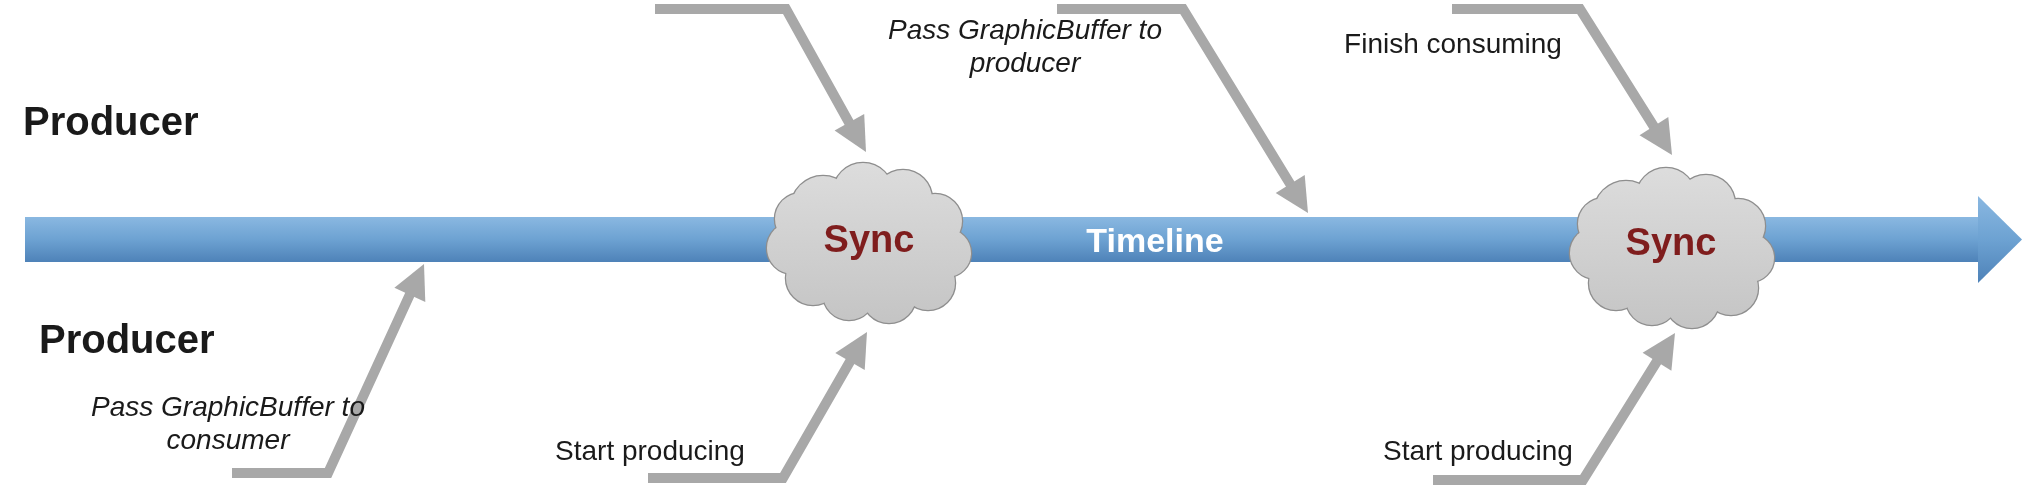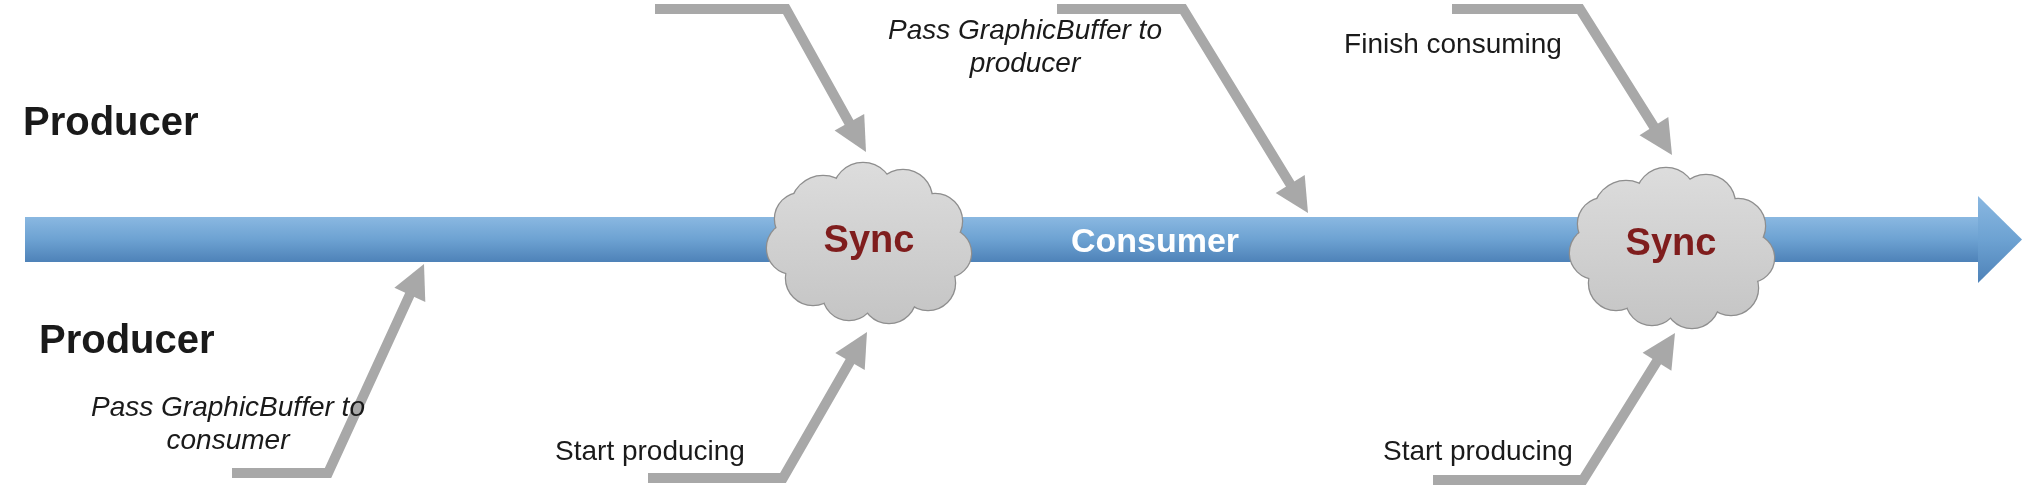--- a/index.html
+++ b/index.html
@@ -132,20 +132,20 @@
   <div class="txt event-label wrap" style="left:1025px; top:13px;">Pass GraphicBuffer to producer</div>
 
   <div class="txt event-label" style="left:1441px; top:27px;margin-left:12px;">Finish consuming</div>
 
   <div class="txt event-label wrap" style="left:228px; top:390px;">Pass GraphicBuffer to consumer</div>
 
   <div class="txt event-label" style="left:650px; top:434px;">Start producing</div>
 
   <div class="txt event-label" style="left:1478px; top:434px;">Start producing</div>
 
-  <div class="txt timeline-label" style="left:1155px; top:240px;">Consumer</div>
+  <div class="txt timeline-label" style="left:1155px; top:240px;">Timeline</div>
 
   <div class="txt sync-label" style="left:869px; top:239px;">Sync</div>
 
   <div class="txt sync-label" style="left:1671px; top:242px;">Sync</div>
 
 
 </div>
 
 </body></html>

